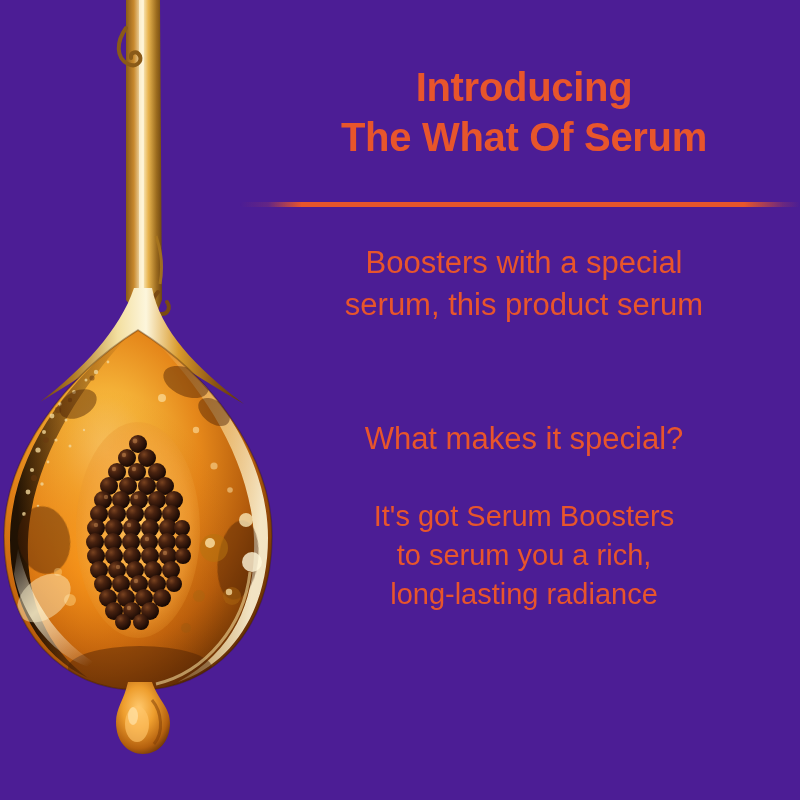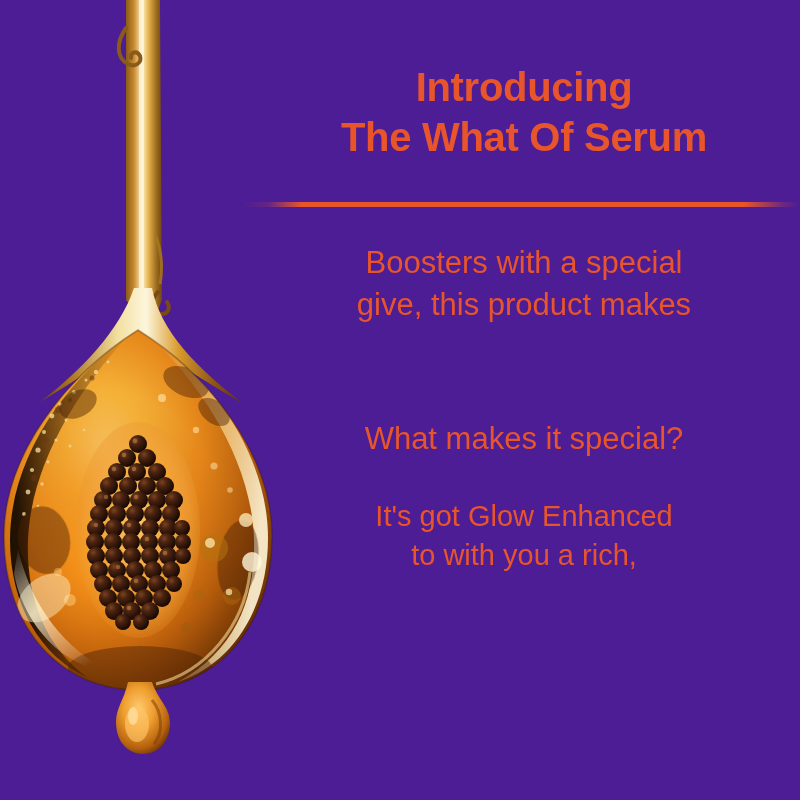--- a/index.html
+++ b/index.html
@@ -388,24 +388,25 @@
 
     <div class="headline">
       <span class="line">Introducing</span>
       <span class="line">The What Of Serum</span>
     </div>
 
     <div class="divider"></div>
 
     <div class="body-copy">
       <span class="line">Boosters with a special</span>
-      <span class="line">give, this product makes</span>
+      <span class="line">serum, this product serum</span>
     </div>
 
     <div class="subhead">What makes it special?</div>
 
     <div class="closing-copy">
-      <span class="line">It's got Glow Enhanced</span>
-      <span class="line">to with you a rich,</span>
+      <span class="line">It's got Serum Boosters</span>
+      <span class="line">to serum you a rich,</span>
+      <span class="line">long-lasting radiance</span>
     </div>
 
   </div>
 </div>
 
 </body></html>

